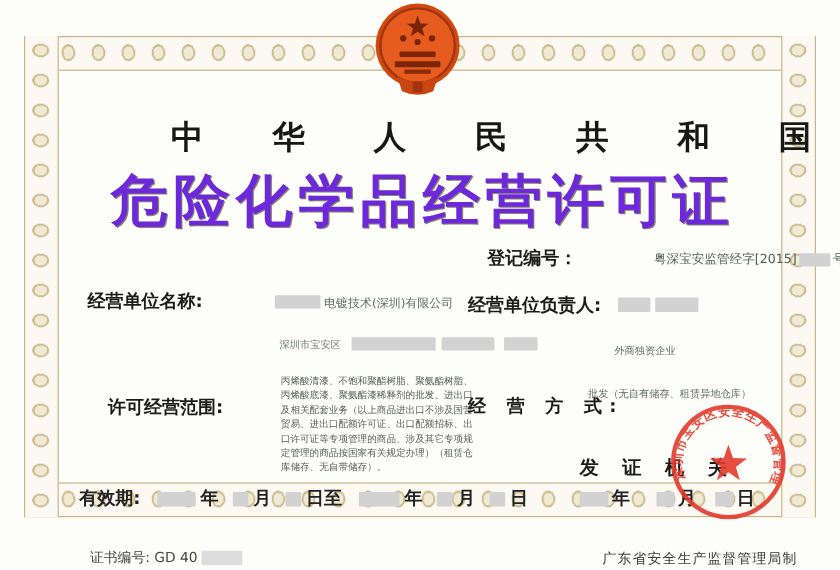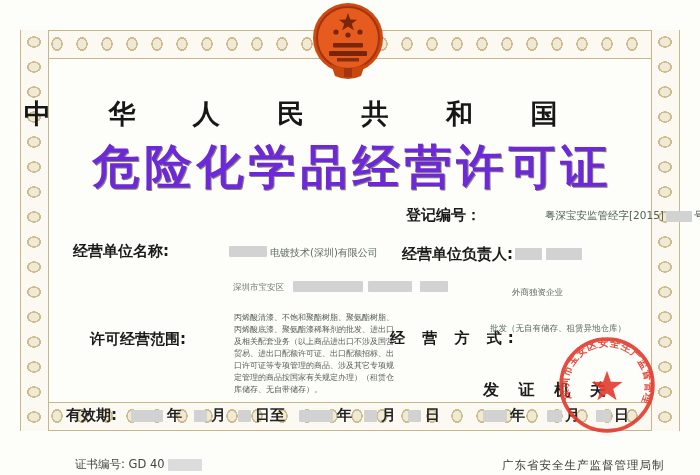--- a/index.html
+++ b/index.html
@@ -16,21 +16,21 @@
     background-image:radial-gradient(ellipse 10px 8px at 13px 12px,#f0e9d3 0 52%,#ccbc90 53% 70%,rgba(0,0,0,0) 71%);
     background-size:27px 25px;background-repeat:repeat-y;
     border-left:1px solid #c6b68a;border-right:1px solid #c6b68a;}
   .deco.top{top:30px;} .deco.bottom{bottom:44px;}
   .deco.left{left:20px;} .deco.right{right:20px;}
 
   
   #emblem{position:absolute;left:301px;top:2px;width:94px;height:78px;}
 
   
-  .country{position:absolute;left:0;right:0;top:96px;text-align:left;
+  .country{position:absolute;left:0;right:0;top:96px;text-align:right;
     font-size:27px;font-weight:bold;color:#171715;letter-spacing:24px;text-indent:24px;}
   .big-title{position:absolute;left:0;right:0;top:136px;text-align:center;
     font-size:47px;font-weight:bold;color:#6d28d9;letter-spacing:5px;text-indent:5px;
     text-shadow:1px 1px 0 #8a876b;}
 
   
   .lbl{position:absolute;font-weight:bold;color:#1b1b19;font-size:15px;white-space:nowrap;}
   .val{position:absolute;color:#5d6c61;font-size:10px;white-space:nowrap;}
   .tiny{font-size:8.5px;}
   .redact{position:absolute;background:#d2d2d2;border-radius:1px;}
@@ -71,21 +71,21 @@
   <div class="country">中 华 人 民 共 和 国</div>
   <div class="big-title">危险化学品经营许可证</div>
 
   <div class="lbl" style="left:406px;top:206px;">登记编号：</div>
   <div class="val" style="left:497px;top:209px;font-size:10.5px;color:#4e5f52;margin-left:48px;"><span>粤深宝安监管经字[2015]</span><span class="blk" style="width:26px;height:11px;margin:0 2px;"></span><span>号</span></div>
 
   <div class="lbl" style="left:73px;top:242px;">经营单位名称:</div>
   <div class="redact" style="left:229px;top:246px;width:38px;height:11px;"></div>
   <div class="val" style="left:270px;top:246px;">电镀技术(深圳)有限公司</div>
 
-  <div class="lbl" style="left:402px;top:245px;">经营单位负责人:</div>
+  <div class="lbl" style="left:390px;top:245px;">经营单位负责人:</div>
   <div class="redact" style="left:515px;top:248px;width:27px;height:12px;"></div>
   <div class="redact" style="left:546px;top:248px;width:36px;height:12px;"></div>
 
   <div class="val tiny" style="left:233px;top:282px;color:#6c7a70;">深圳市宝安区</div>
   <div class="redact" style="left:293px;top:281px;width:70px;height:11px;"></div>
   <div class="redact" style="left:368px;top:281px;width:44px;height:11px;"></div>
   <div class="redact" style="left:420px;top:281px;width:28px;height:11px;"></div>
 
   <div class="val tiny" style="left:512px;top:287px;">外商独资企业</div>
 

